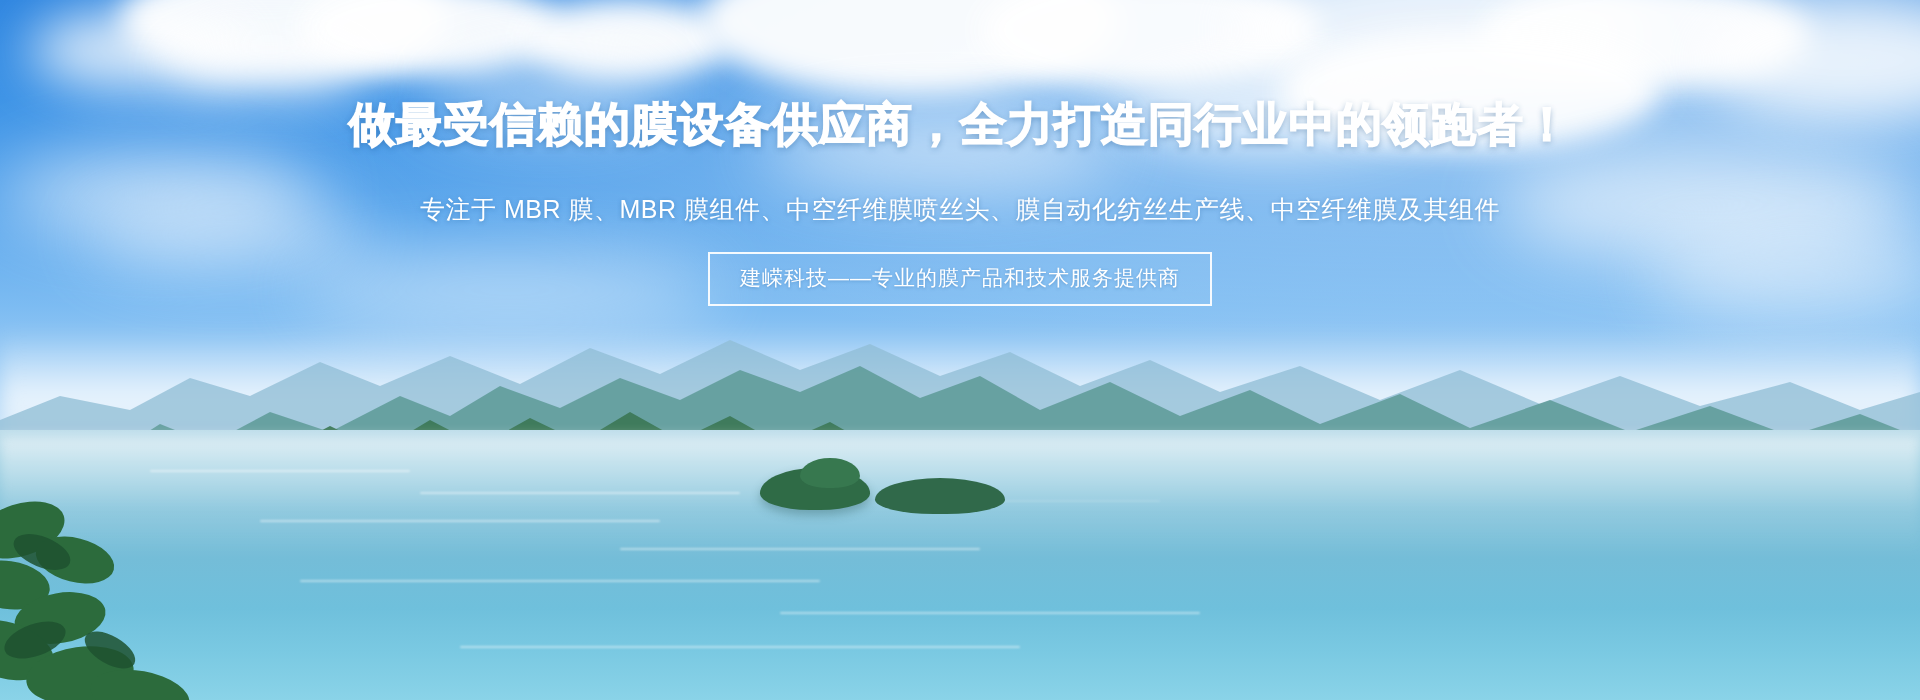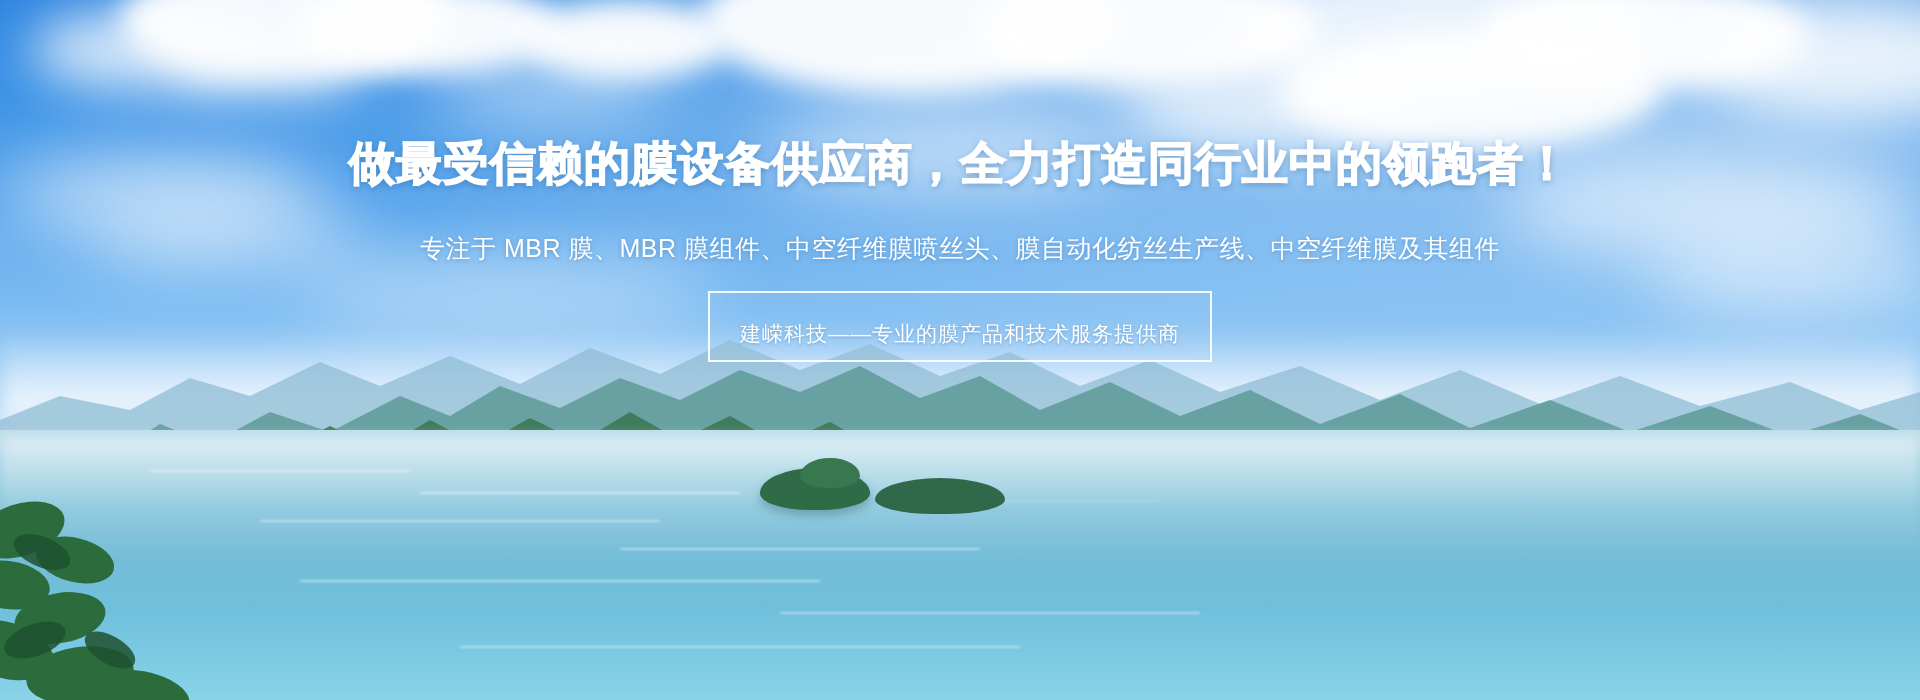--- a/index.html
+++ b/index.html
@@ -57,21 +57,20 @@
 
   
   .foliage{position:absolute;left:-20px;bottom:-10px;width:250px;height:220px;}
   .foliage svg{display:block;}
 
   
   .copy{
     position:absolute;left:0;right:0;top:0;height:400px;
     display:flex;flex-direction:column;align-items:center;
     pointer-events:none;
-    justify-content:center;
   }
   .headline{
     margin-top:96px;
     font-family:"Liberation Sans","DejaVu Sans",sans-serif;
     font-size:46px;line-height:56px;font-weight:bold;
     letter-spacing:1px;
     color:#ffffff;
     text-shadow:0 2px 6px rgba(20,80,140,.45), 0 0 2px rgba(255,255,255,.6);
     white-space:nowrap;
     -webkit-text-stroke:1.5px #ffffff;
@@ -80,21 +79,21 @@
     margin-top:40px;
     font-size:25px;line-height:34px;font-weight:400;
     color:#ffffff;
     letter-spacing:.5px;
     text-shadow:0 1px 4px rgba(30,90,150,.40);
     white-space:nowrap;
   }
   .tagline-box{
     margin-top:26px;
     border:2px solid rgba(255,255,255,.92);
-    padding:28px 30px 13px;
+    padding:11px 30px 13px;
     box-sizing:border-box;
     background:rgba(255,255,255,.04);
   }
   .tagline{
     font-size:21px;line-height:26px;color:#ffffff;letter-spacing:1px;
     text-shadow:0 1px 3px rgba(30,90,150,.35);
     white-space:nowrap;
   }
 </style>
 </head>

